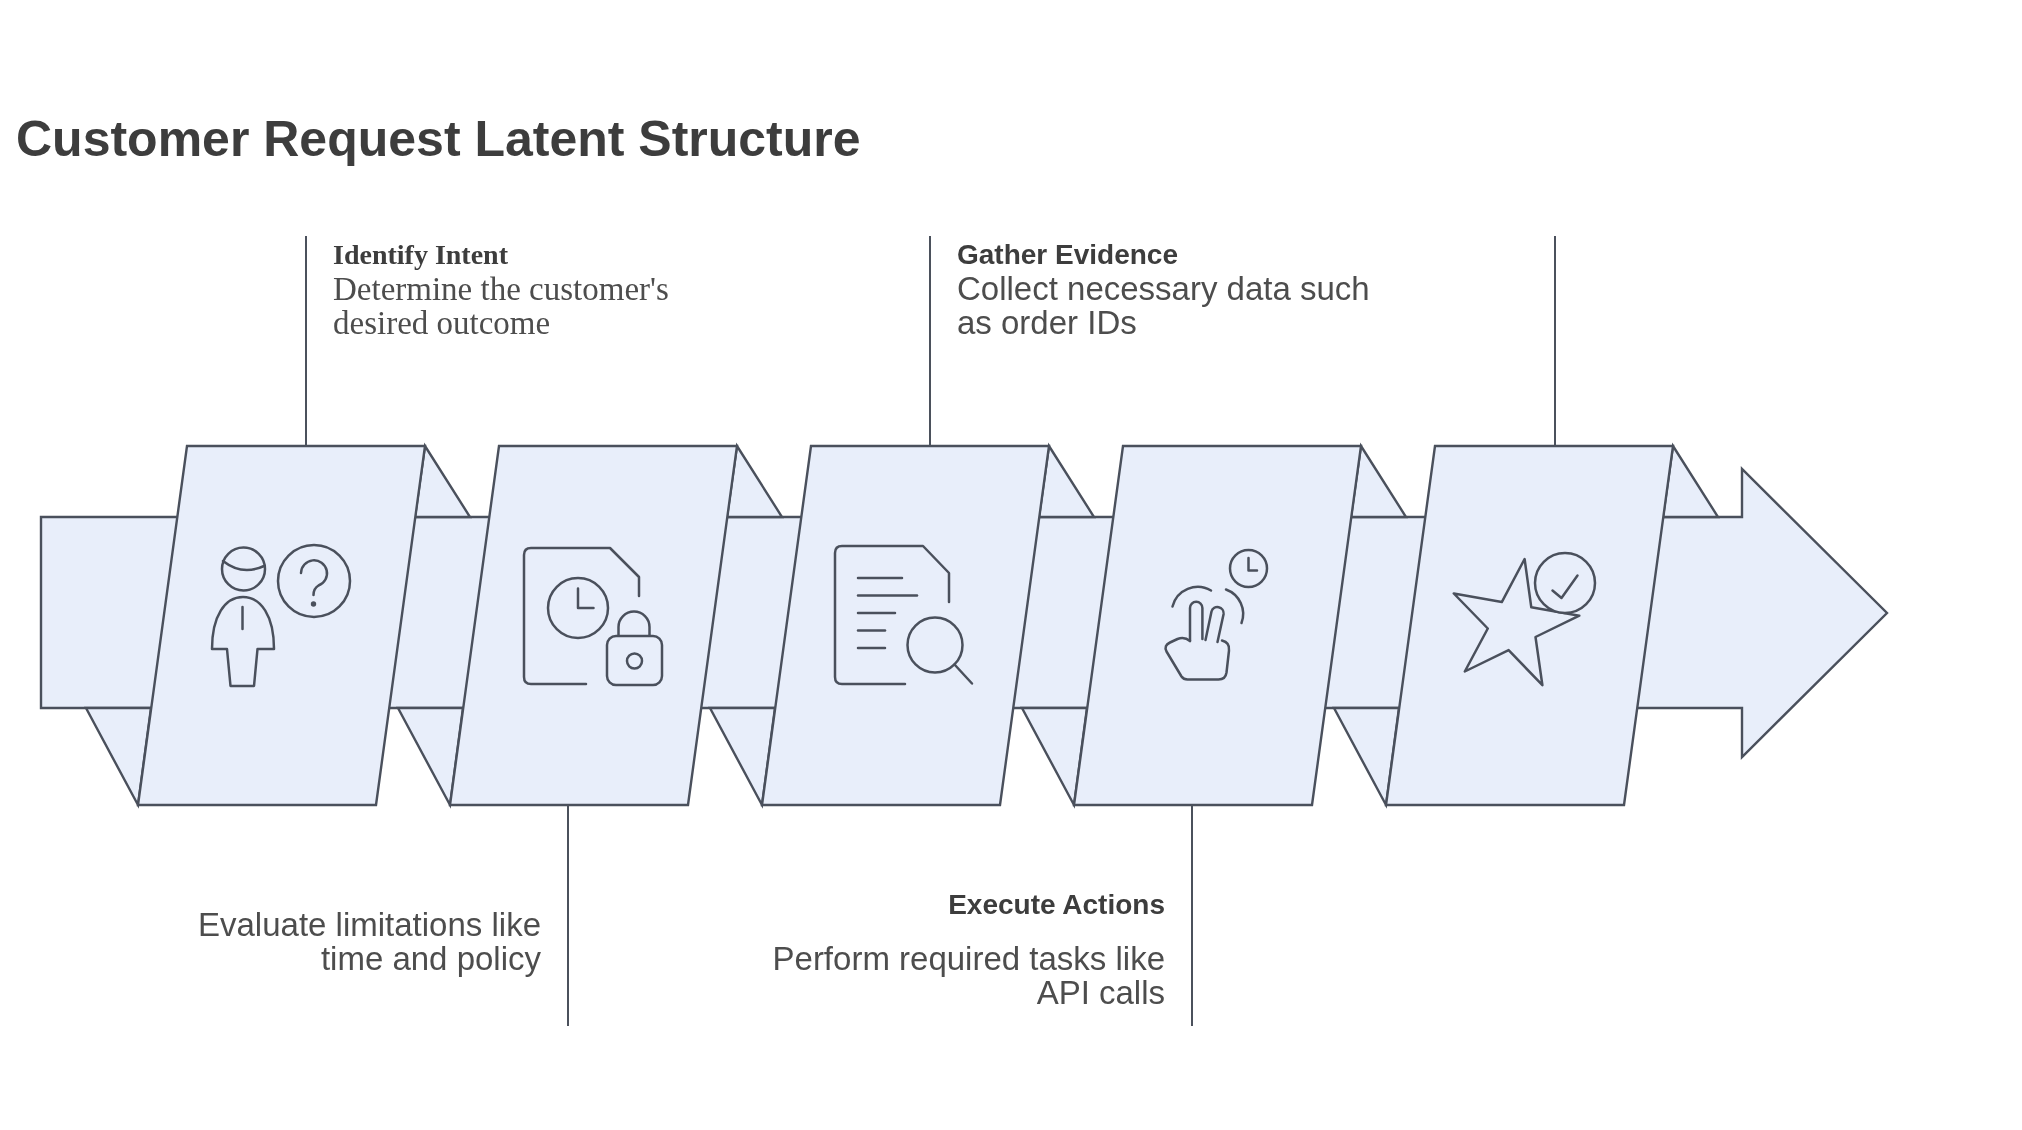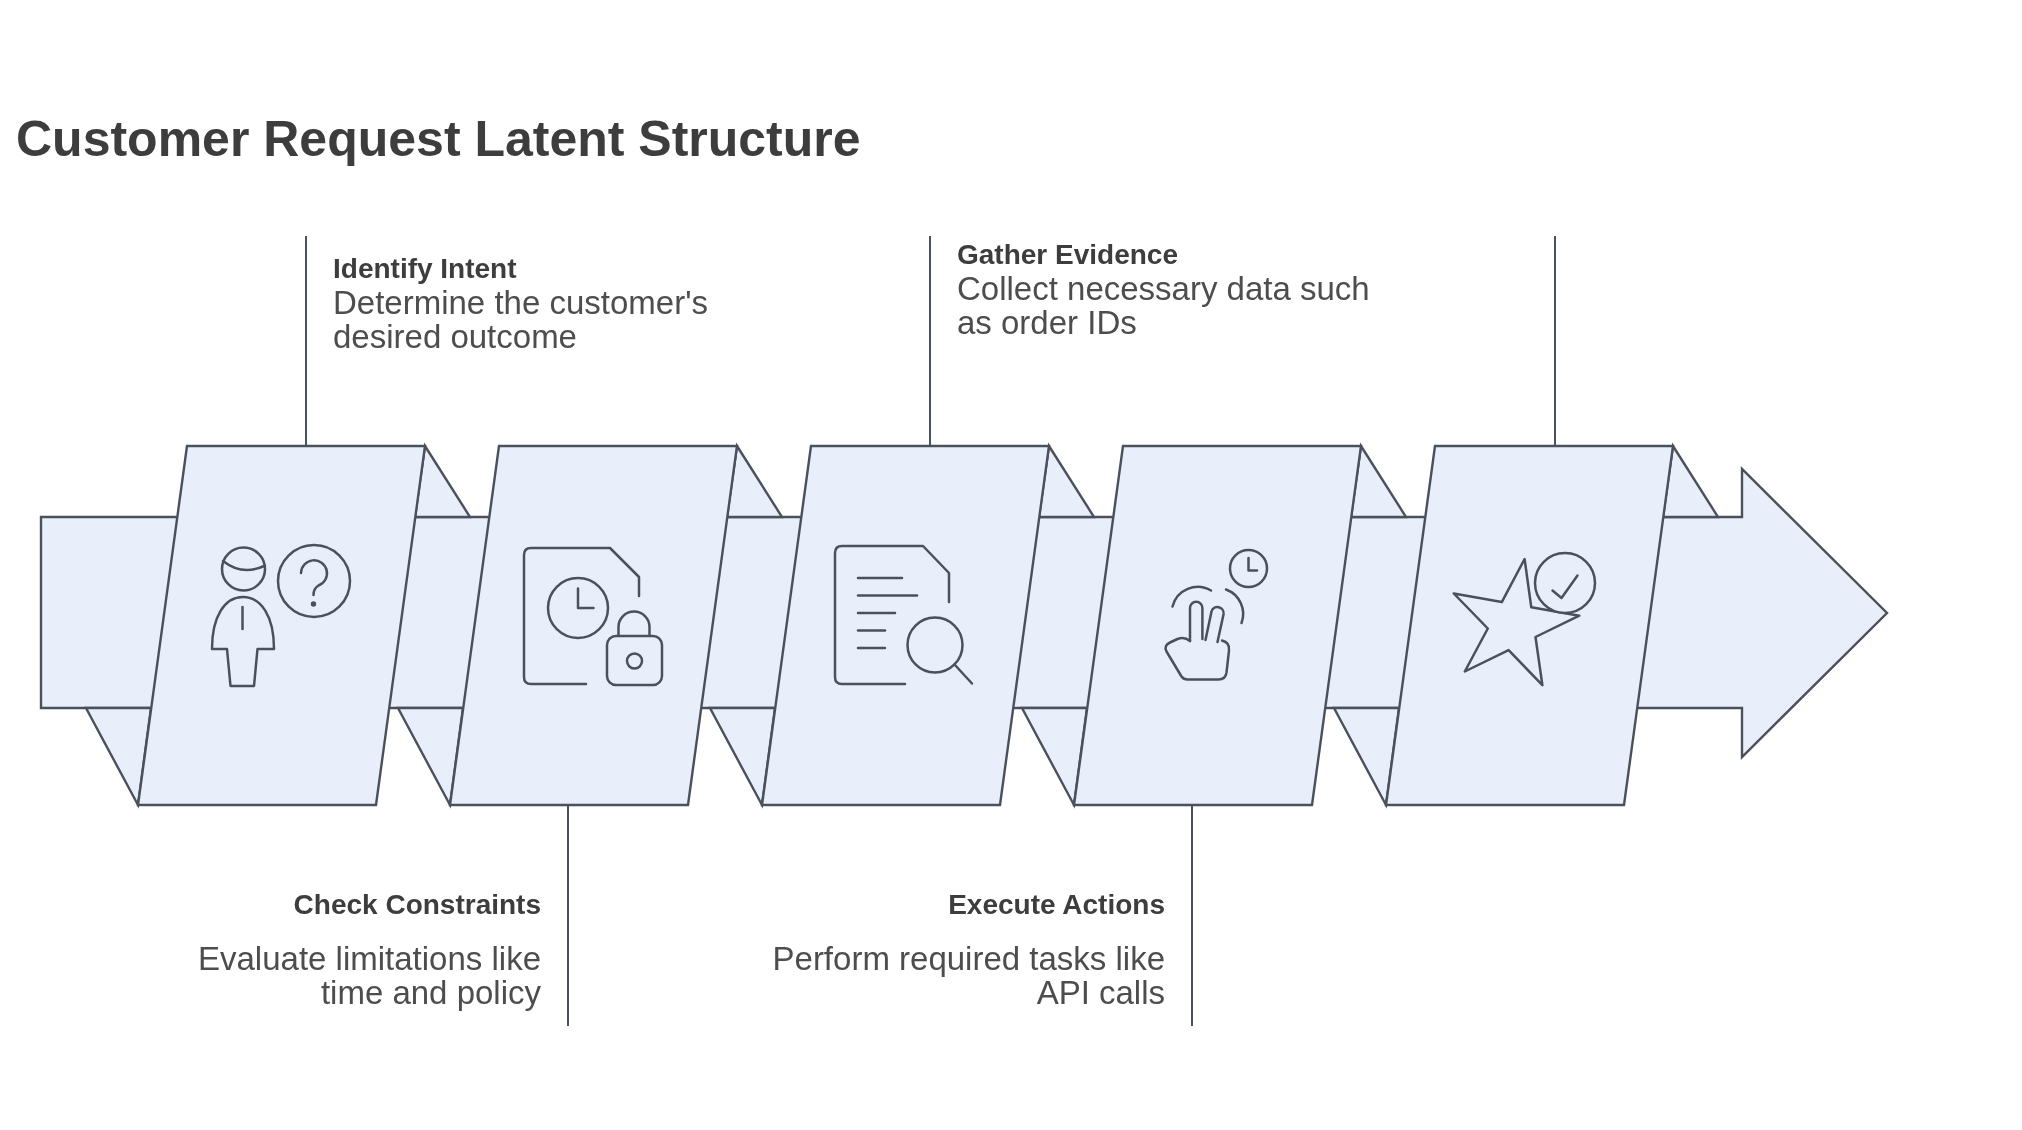--- a/index.html
+++ b/index.html
@@ -118,28 +118,27 @@
 
     <g>
       <line class="cline" x1="306" y1="236" x2="306" y2="446"></line>
       <line class="cline" x1="930" y1="236" x2="930" y2="446"></line>
       <line class="cline" x1="1555" y1="236" x2="1555" y2="446"></line>
       <line class="cline" x1="568" y1="805" x2="568" y2="1026"></line>
       <line class="cline" x1="1192" y1="805" x2="1192" y2="1026"></line>
     </g>
   </svg>
 
-  <div class="callout top" style="left:333px; top:252px;">
+  <div class="callout top" style="left:333px; top:238px;font-family:Liberation Serif, serif;">
     <div class="step-label">Identify Intent</div>
     <div class="step-desc">Determine the customer's
 desired outcome</div>
   </div>
 
   <div class="callout bottom" style="right:1481px; top:888px;">
-    <div class="step-label">Check Constraints</div>
     <div class="step-desc">Evaluate limitations like
 time and policy</div>
   </div>
 
   <div class="callout top" style="left:957px; top:238px;">
     <div class="step-label">Gather Evidence</div>
     <div class="step-desc">Collect necessary data such
 as order IDs</div>
   </div>
 

